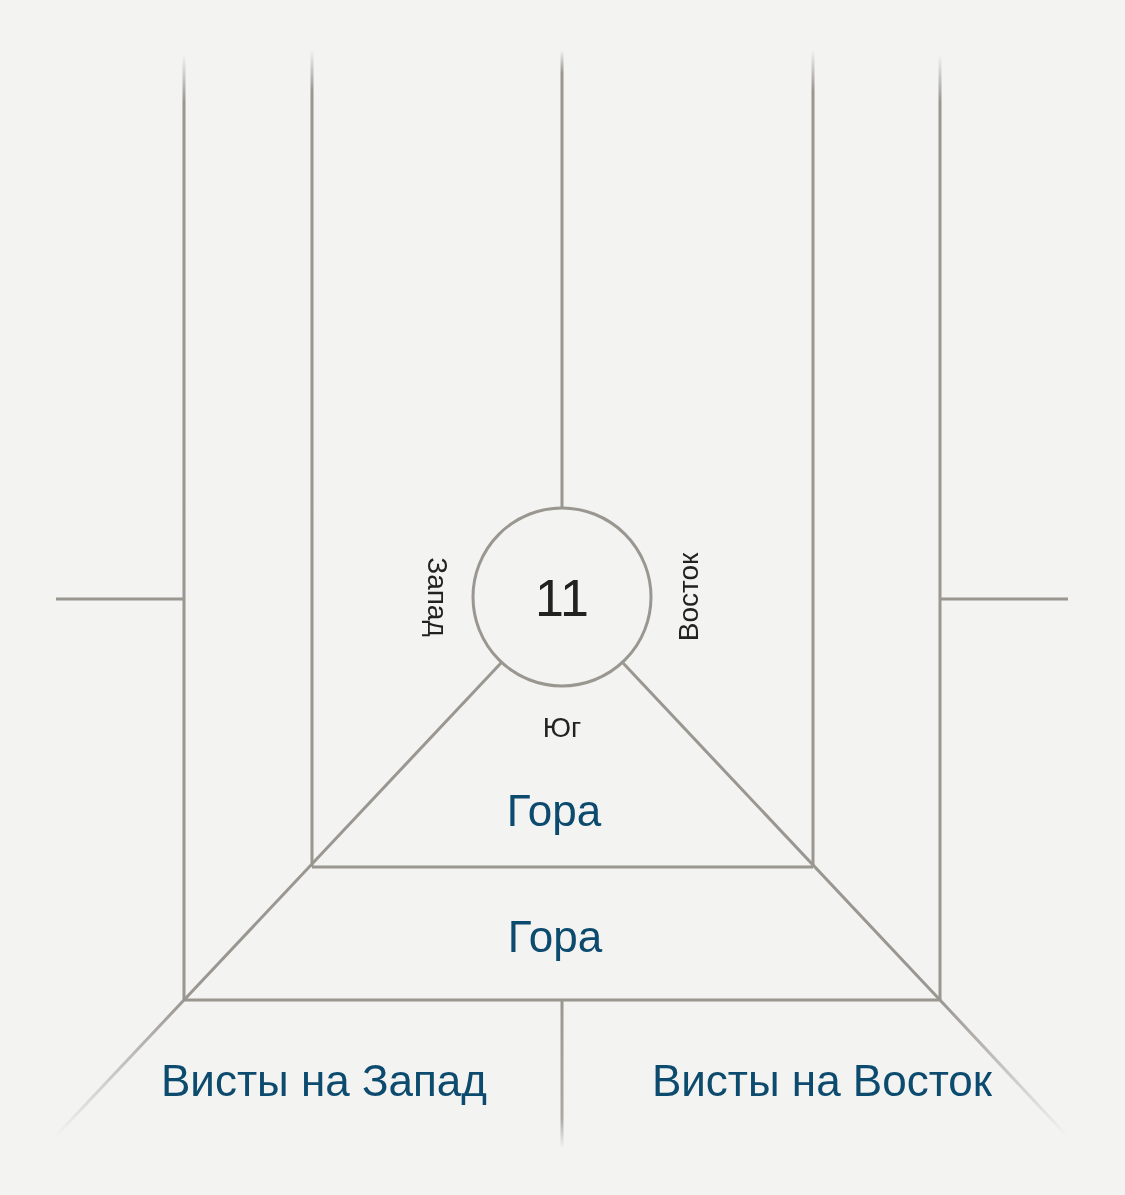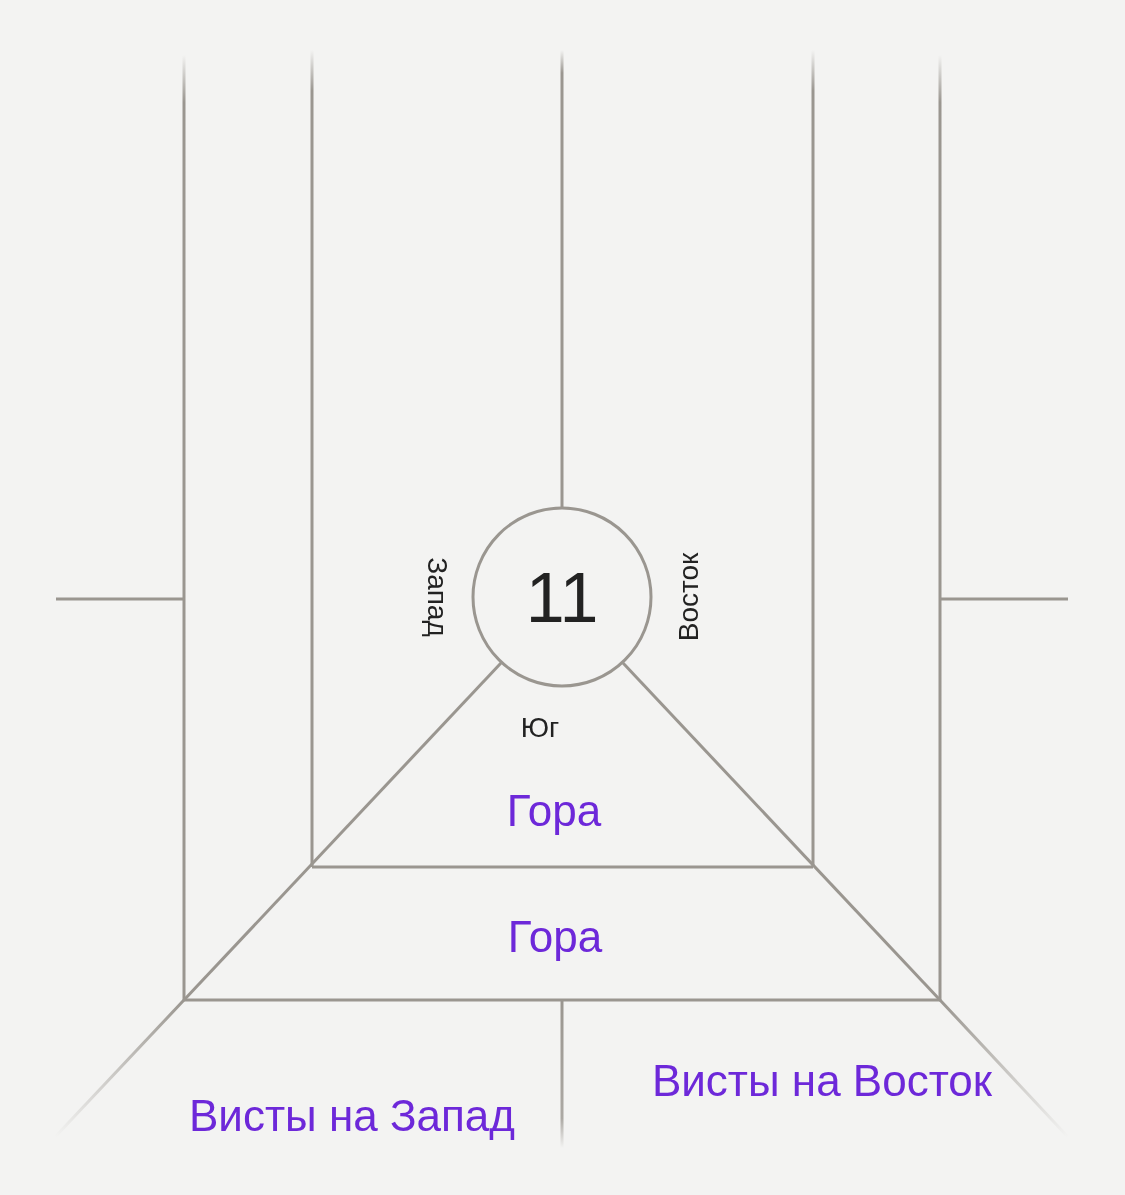--- a/index.html
+++ b/index.html
@@ -3,24 +3,24 @@
 <meta charset="utf-8">
 <style>
   html, body { margin: 0; padding: 0; }
   body {
     width: 1125px; height: 1195px; overflow: hidden;
     background: #f3f3f2;
     font-family: "Liberation Sans", sans-serif;
     position: relative;
   }
   #board { position: absolute; left: 0; top: 0; width: 1125px; height: 1195px; }
-  .lbl { position: absolute; color: #6d28d9; white-space: nowrap; line-height: 1; }
+  .lbl { position: absolute; color: #0c4a6e; white-space: nowrap; line-height: 1; }
   .big { font-size: 44px; }
   .small { font-size: 28px; color: #222; }
-  .score { font-size: 70px; color: #222; font-weight: 300; }
+  .score { font-size: 52px; color: #222; font-weight: 300; }
 </style>
 </head>
 <body>
 
 <svg id="board" viewBox="0 0 1125 1195" xmlns="http://www.w3.org/2000/svg">
   <defs>
     <linearGradient id="fadeTop" x1="0" y1="0" x2="0" y2="1">
       <stop offset="0" stop-color="#9a9690" stop-opacity="0"></stop>
       <stop offset="0.05" stop-color="#9a9690" stop-opacity="1"></stop>
       <stop offset="1" stop-color="#9a9690" stop-opacity="1"></stop>
@@ -62,21 +62,21 @@
   <line x1="940" y1="1000" x2="1068" y2="1137" stroke="url(#fadeDR)" stroke-width="3"></line>
   <rect x="560.5" y="1000" width="3" height="148" fill="url(#fadeBottom)"></rect>
 </svg>
 
 <div class="lbl score" style="left:562px; top:598px; transform:translate(-50%,-50%);">11</div>
 
 <div class="lbl small" style="left:437px; top:597px; transform:translate(-50%,-50%) rotate(90deg);">Запад</div>
 
 <div class="lbl small" style="left:689px; top:597px; transform:translate(-50%,-50%) rotate(-90deg);">Восток</div>
 
-<div class="lbl small" style="left:540px; top:728px; transform:translate(-50%,-50%);">Юг</div>
+<div class="lbl small" style="left:562px; top:728px; transform:translate(-50%,-50%);">Юг</div>
 
 <div class="lbl big" style="left:554px; top:811px; transform:translate(-50%,-50%);">Гора</div>
 
 <div class="lbl big" style="left:555px; top:937px; transform:translate(-50%,-50%);">Гора</div>
 
-<div class="lbl big" style="left:352px; top:1081px; transform:translate(-50%,-50%);margin-top:35px;">Висты на Запад</div>
+<div class="lbl big" style="left:324px; top:1081px; transform:translate(-50%,-50%);">Висты на Запад</div>
 
 <div class="lbl big" style="left:822px; top:1081px; transform:translate(-50%,-50%);">Висты на Восток</div>
 
 </body></html>

